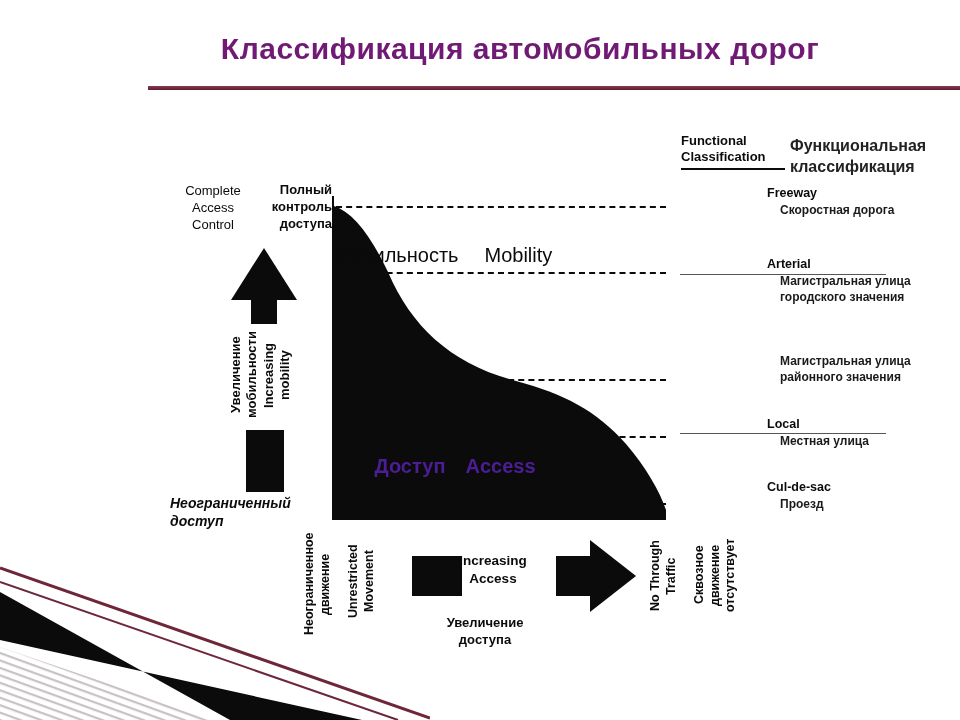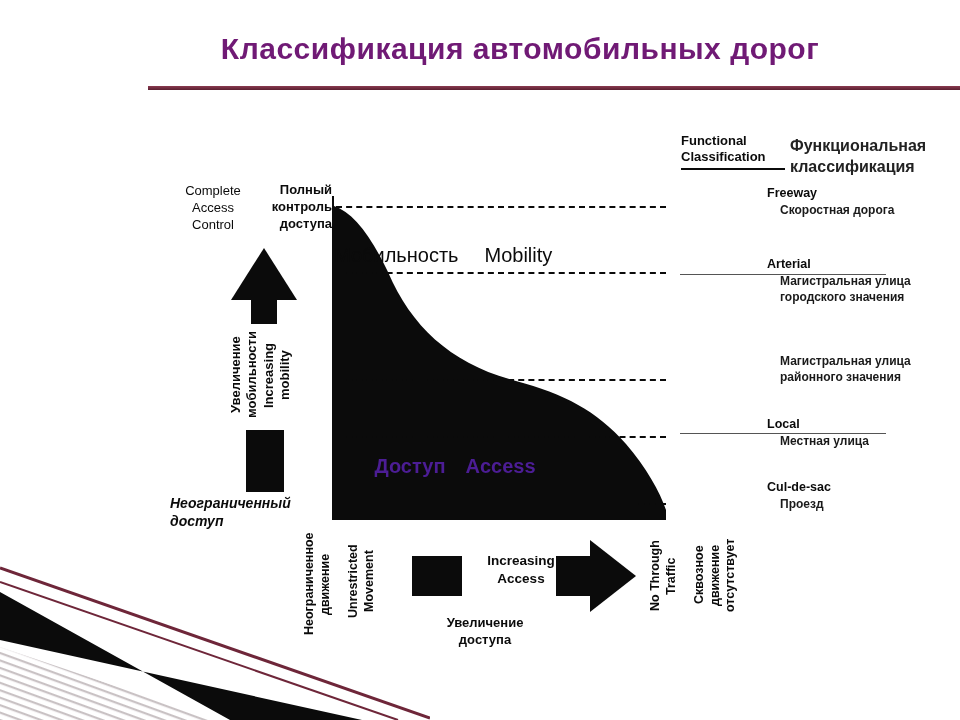--- a/index.html
+++ b/index.html
@@ -68,21 +68,21 @@
   .v-nothrough-ru   { left:692px; top:522px; width:56px; height:106px; font-size:12.5px; }
 
   .unrestricted-access {
     position:absolute; left:170px; top:494px; width:132px;
     font-size:14px; font-weight:bold; line-height:1.3;font-style:italic;
   }
 
   
   .ba-rect1 { position:absolute; left:412px; top:556px; width:50px; height:40px; background:#0b0b0b; }
   .ba-label {
-    position:absolute; left:474px; top:552px; width:94px; text-align:center;
+    position:absolute; left:446px; top:552px; width:94px; text-align:center;
     font-size:13.5px; font-weight:bold; line-height:1.3;
   }
   .ba-rect2 { position:absolute; left:556px; top:556px; width:34px; height:40px; background:#0b0b0b; }
   .ba-head  {
     position:absolute; left:590px; top:540px; width:0; height:0;
     border-top:36px solid transparent; border-bottom:36px solid transparent;
     border-left:46px solid #0b0b0b;
   }
   .ba-ru {
     position:absolute; left:434px; top:599px; width:102px; text-align:center;

